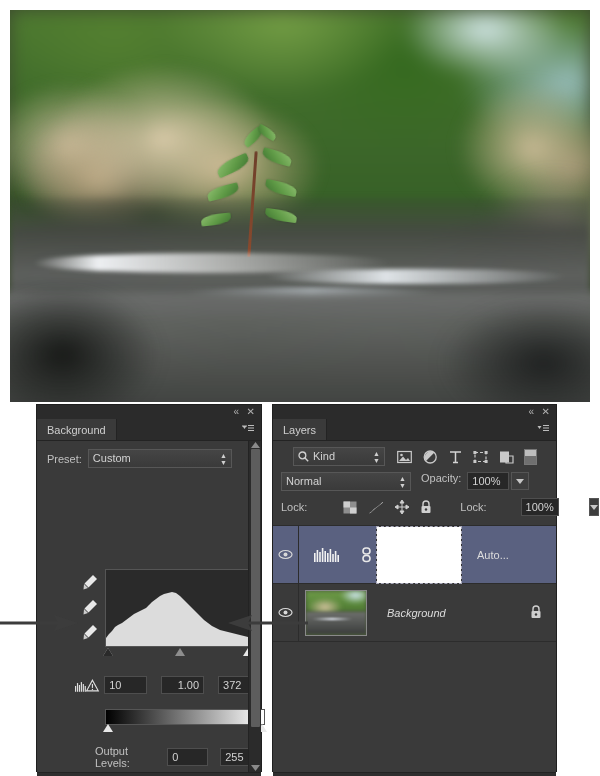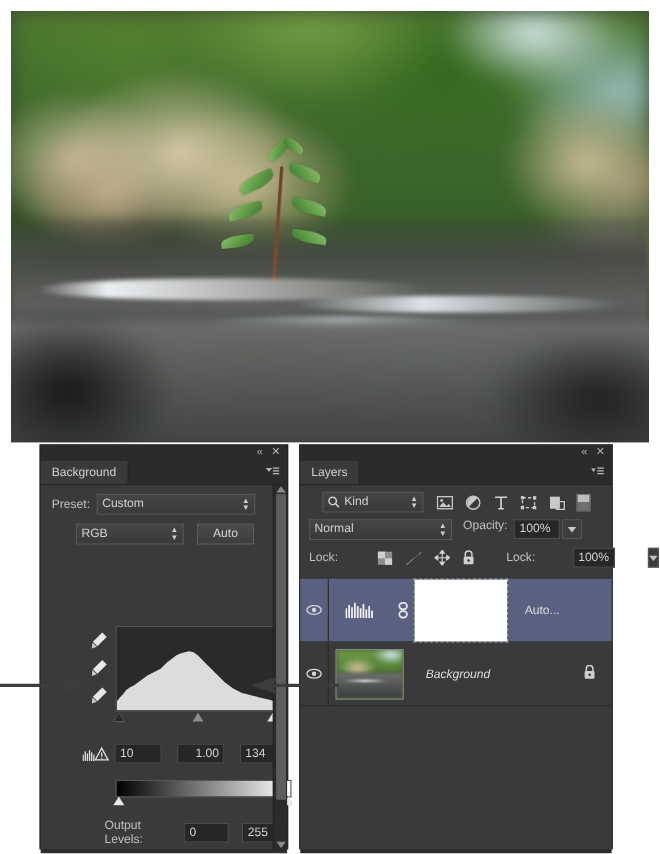--- a/index.html
+++ b/index.html
@@ -345,32 +345,20 @@
         <span style="margin-right:6px; color:#c0c0c0;">Preset:</span>
         <div class="ps-select" style="width:144px;">
           <span>Custom</span>
           <span class="spin">
             <span>▲</span>
               <span>▼</span>
           </span>
         </div>
       </div>
 
-      <div style="display:flex; align-items:center; padding:8px 10px 0 32px;">
-        <div class="ps-select" style="width:98px;">
-          <span>RGB</span>
-          <span class="spin">
-            <span>▲</span>
-              <span>▼</span>
-          </span>
-        </div>
-        <div class="ps-btn" style="width:52px; margin-left:12px;">
-          <span>Auto</span>
-        </div>
-      </div>
 
       <div style="position:absolute; left:42px; top:132px; display:flex; flex-direction:column; gap:7px;">
         <svg width="20" height="18" viewBox="0 0 20 18">
           <path d="M14 2 l4 4 -8.5 8.5 -4 -4 Z" fill="#e8e8e8"></path>
           <path d="M5 11 l4 4 -4.5 1.5 Z" fill="#cccccc"></path>
         </svg>
         <svg width="20" height="18" viewBox="0 0 20 18">
           <path d="M14 2 l4 4 -8.5 8.5 -4 -4 Z" fill="#e8e8e8"></path>
           <path d="M5 11 l4 4 -4.5 1.5 Z" fill="#cccccc"></path>
         </svg>
@@ -405,21 +393,21 @@
               <rect x="6" y="5" width="1.2" height="10"></rect>
             <rect x="8" y="7" width="1.2" height="8"></rect>
               <rect x="10" y="9" width="1.2" height="6"></rect>
           </g>
           <path d="M18 3 L24 14 L12 14 Z" fill="none" stroke="#e0e0e0" stroke-width="1.2"></path>
           <rect x="17.4" y="7" width="1.2" height="4" fill="#e0e0e0"></rect>
           <rect x="17.4" y="12" width="1.2" height="1.2" fill="#e0e0e0"></rect>
         </svg>
         <div class="ps-input" style="width:44px; margin-right:14px;">10</div>
         <div class="ps-input" style="width:44px; margin-right:14px;text-align:right;">1.00</div>
-        <div class="ps-input" style="width:44px;">134</div>
+        <div class="ps-input" style="width:44px;">372</div>
       </div>
 
       <div class="gradbar" style="position:absolute; left:68px; top:268px; width:160px;"></div>
       <div class="slider-track" style="position:absolute; left:66px; top:283px; width:164px;">
         <span class="tri tri-white" style="left:0px;"></span>
         <span class="tri tri-white" style="left:154px;"></span>
       </div>
 
       <div style="position:absolute; left:58px; top:304px; display:flex; align-items:center;">
         <span style="color:#c0c0c0; margin-right:8px;">Output Levels:</span>

